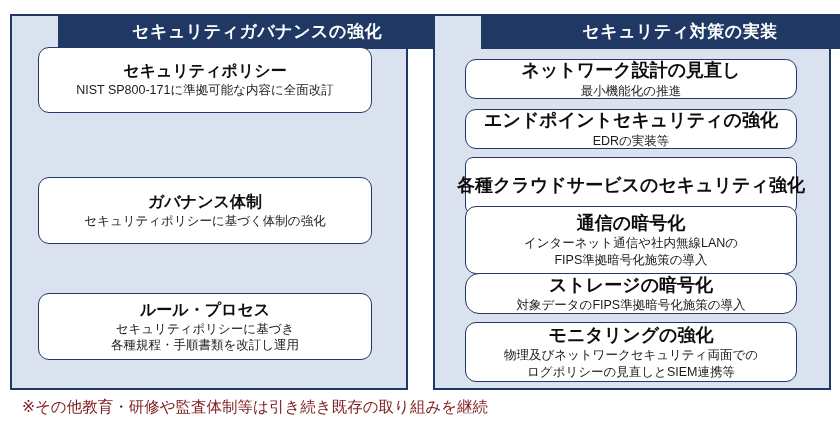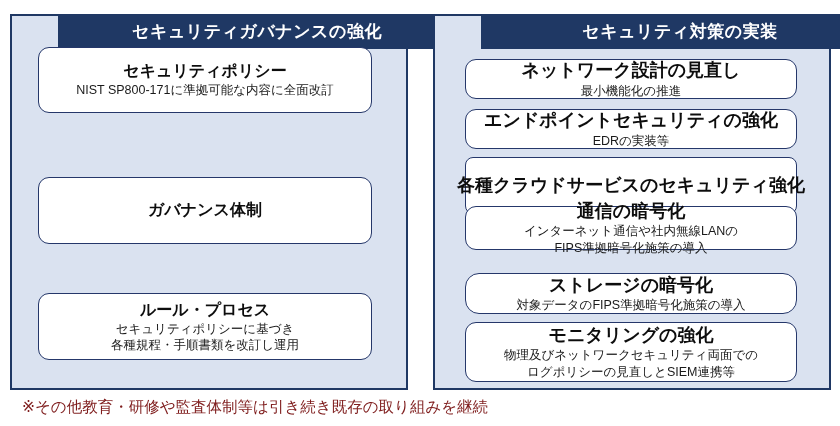--- a/index.html
+++ b/index.html
@@ -70,21 +70,21 @@
   
   .lcard{left:26px;width:334px;}
   .lcard-1{top:31px;height:66px;}
   .lcard-2{top:161px;height:67px;}
   .lcard-3{top:277px;height:67px;}
   
   .rcard{left:30px;width:332px;}
   .rcard-1{top:43px;height:40px;}
   .rcard-2{top:93px;height:40px;}
   .rcard-3{top:141px;height:57px;border-radius:8px;}
-  .rcard-4{top:190px;height:44px;}
+  .rcard-4{top:190px;height:68px;}
   .rcard-5{top:257px;height:41px;border-radius:14px;}
   .rcard-6{top:306px;height:60px;}
   .footnote{
     position:absolute;
     left:22px;
     top:397px;
     font-size:15.5px;
     font-weight:400;
     color:#7f1d1d;
     white-space:nowrap;
@@ -98,20 +98,21 @@
   <section class="panel panel-left">
     <header class="panel-header">セキュリティガバナンスの強化</header>
 
     <div class="card lcard lcard-1">
       <div class="card-title">セキュリティポリシー</div>
       <div class="card-line">NIST SP800-171に準拠可能な内容に全面改訂</div>
     </div>
 
     <div class="card lcard lcard-2">
       <div class="card-title">ガバナンス体制</div>
+      <div class="card-line">セキュリティポリシーに基づく体制の強化</div>
     </div>
 
     <div class="card lcard lcard-3">
       <div class="card-title">ルール・プロセス</div>
       <div class="card-line">セキュリティポリシーに基づき</div>
       <div class="card-line">各種規程・手順書類を改訂し運用</div>
     </div>
   </section>
 
   <section class="panel panel-right">

